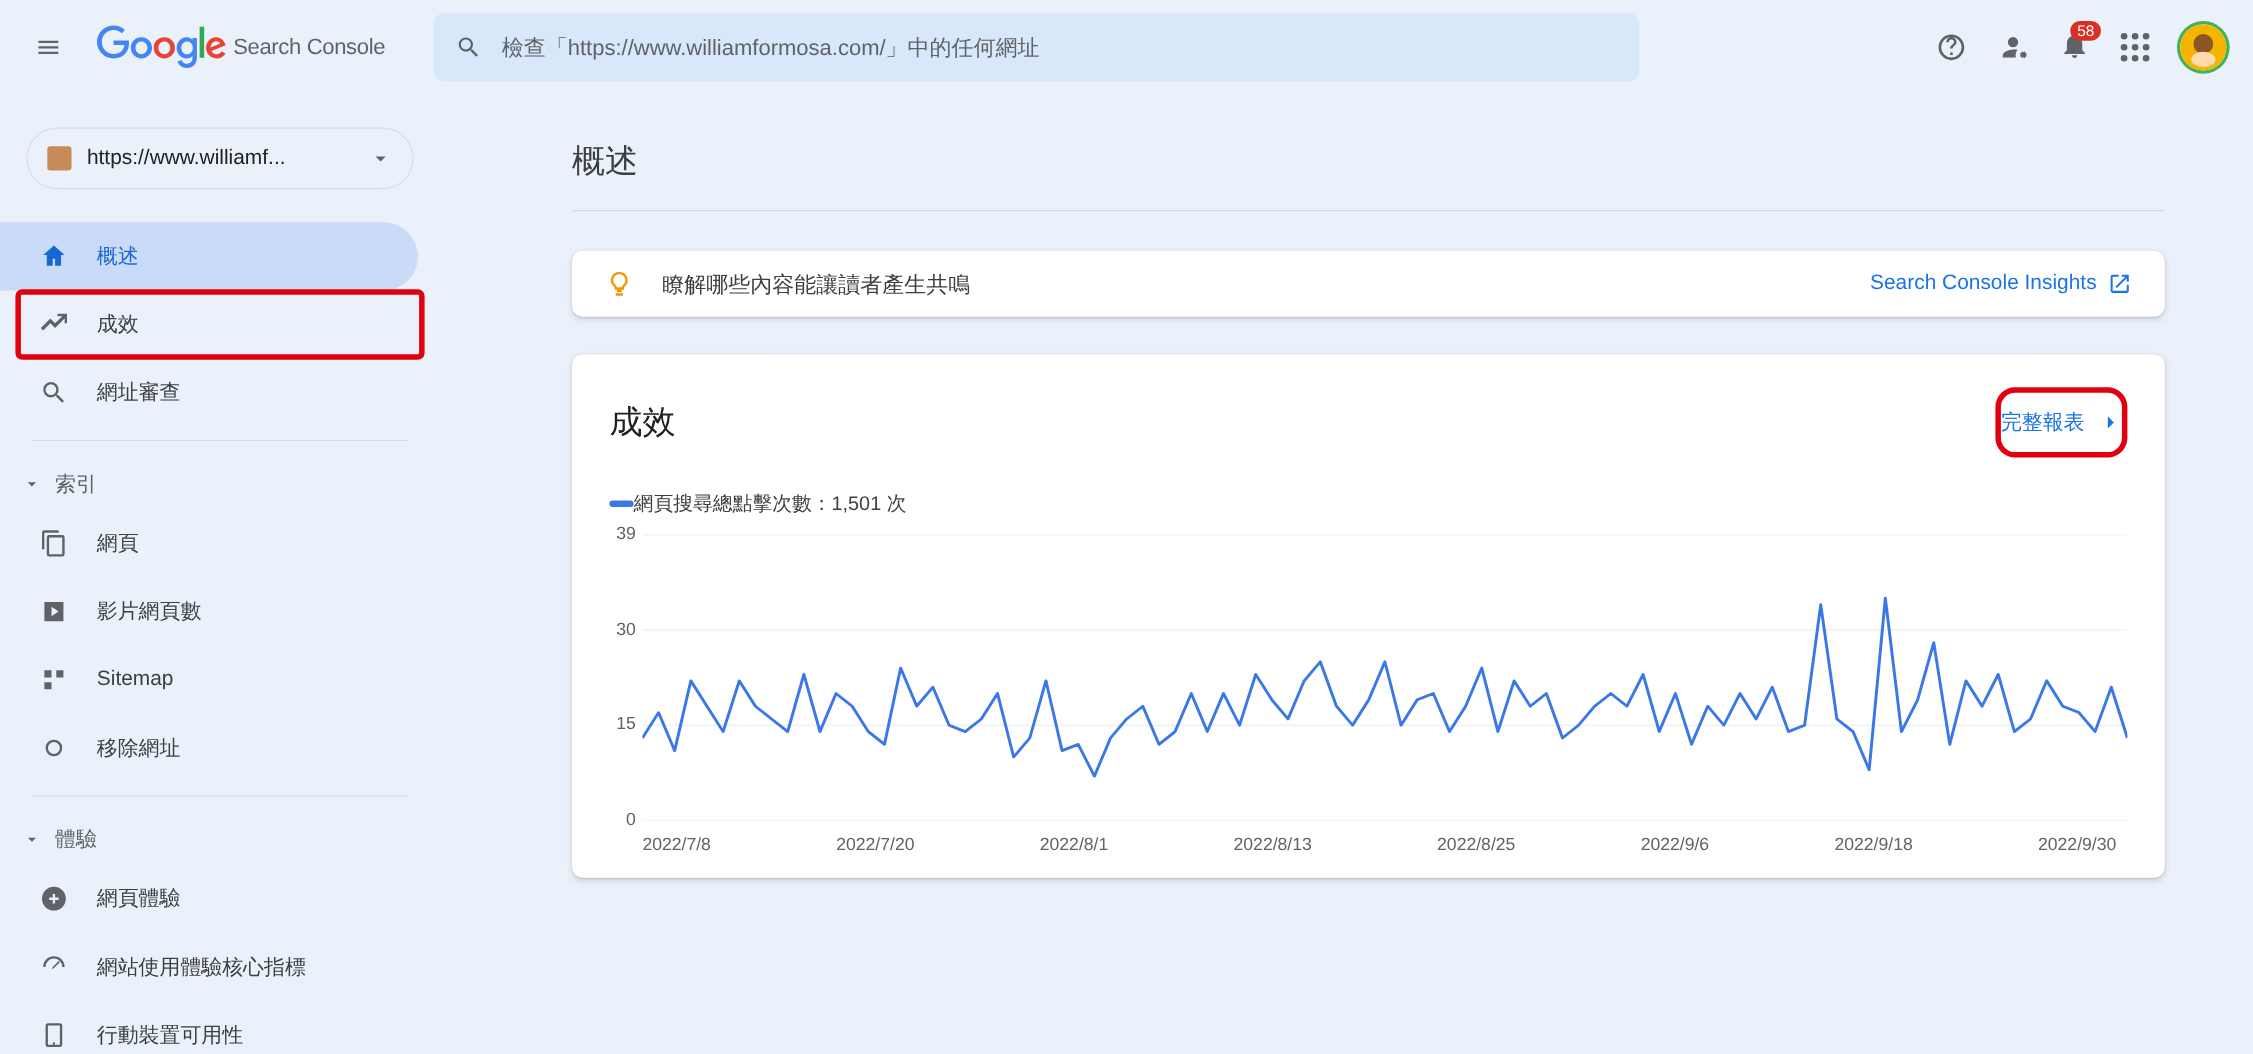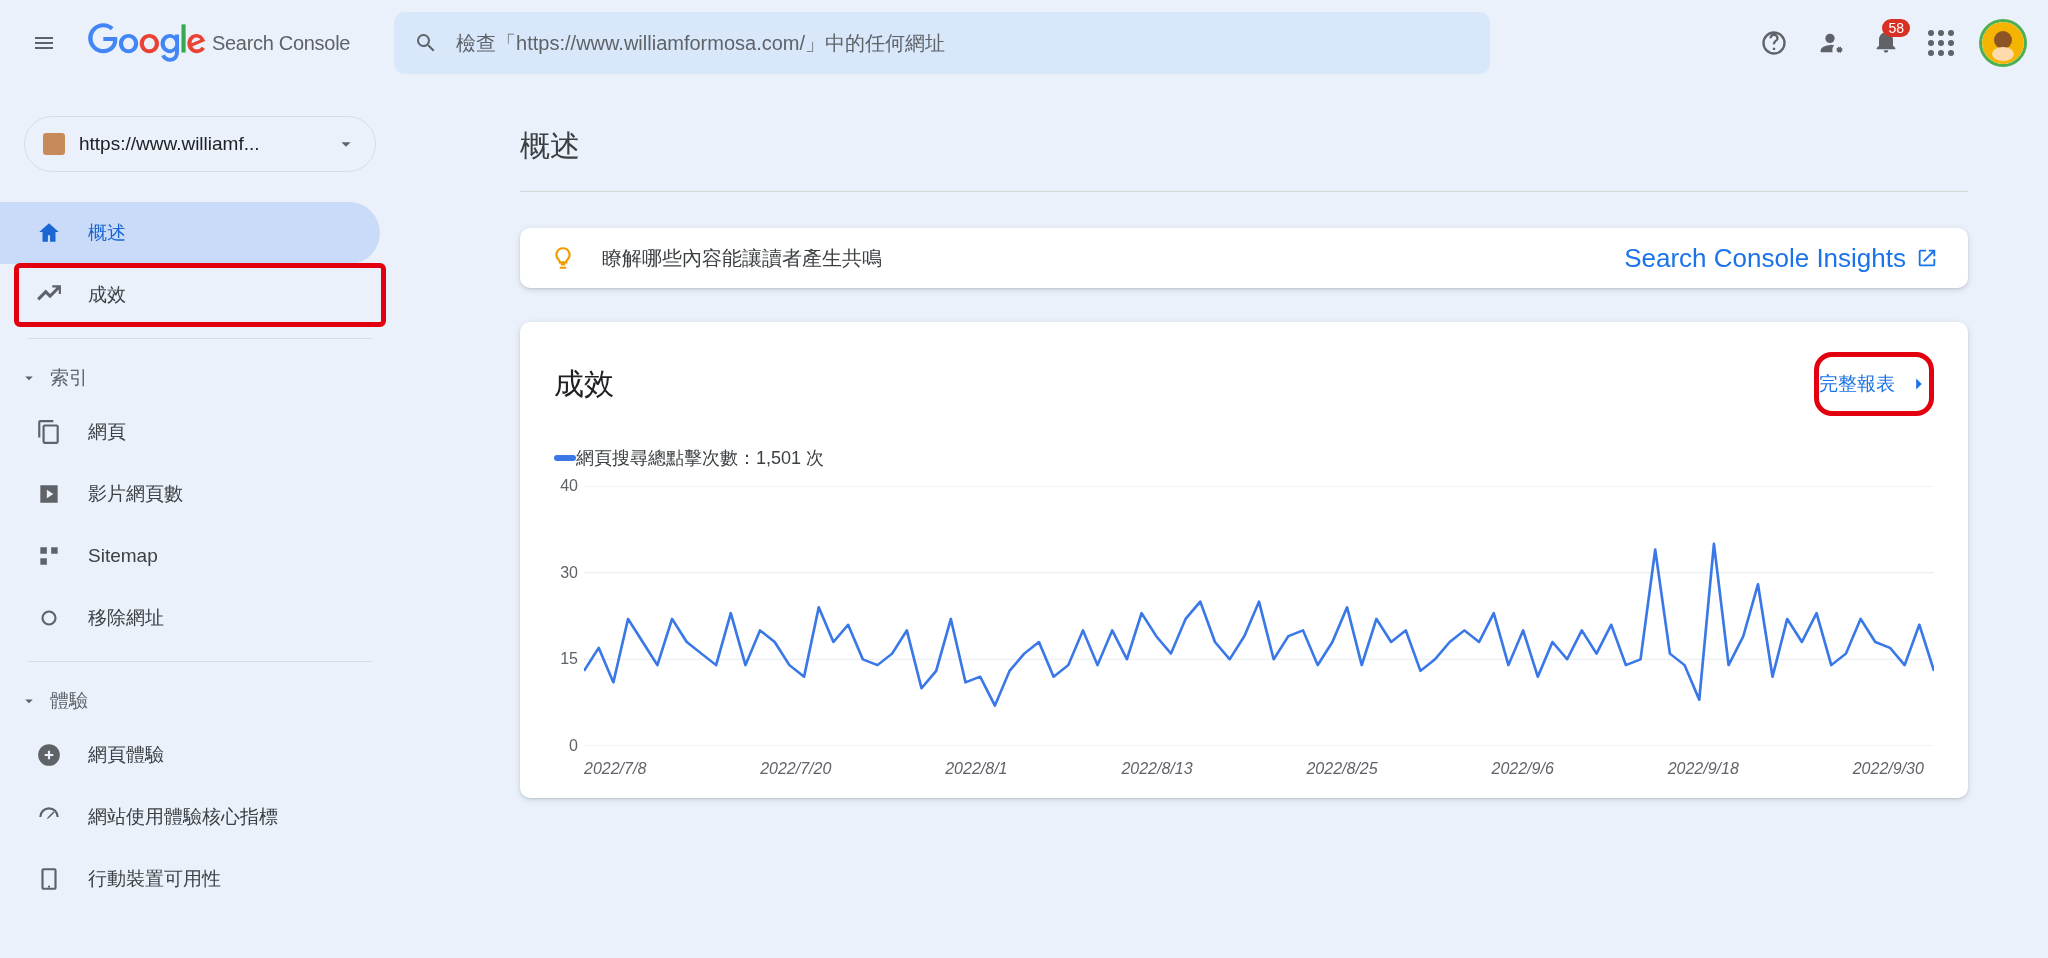--- a/index.html
+++ b/index.html
@@ -105,37 +105,37 @@
   .card{
     background:var(--card);border-radius:10px;box-shadow:var(--shadow);
     margin-bottom:34px;
   }
   .insights-card{
     display:flex;align-items:center;height:60px;
     padding:0 30px;gap:26px;
   }
   .bulb{width:26px;height:26px;}
   .insights-text{font-size:20px;color:#3c4043;}
-  .insights-link{margin-left:auto;color:#1a73e8;font-size:26px;font-weight:500;display:flex;align-items:center;gap:10px;cursor:pointer;}
+  .insights-link{margin-left:auto;color:#1a73e8;font-size:19px;font-weight:500;display:flex;align-items:center;gap:10px;cursor:pointer;}
   .insights-link svg{width:22px;height:22px;fill:#1a73e8;}
   .perf-card{padding:30px 34px 20px 34px;}
   .perf-head{display:flex;align-items:center;justify-content:space-between;margin-bottom:30px;}
   .perf-title{font-size:30px;color:#202124;}
   .full-report{
     display:flex;align-items:center;gap:12px;color:#1a73e8;font-size:19px;font-weight:500;
     padding:14px 0;border:5px solid var(--highlight);border-radius:18px;
     cursor:pointer;
   }
   .full-report svg{width:22px;height:22px;fill:#1a73e8;}
   .legend{display:flex;align-items:center;font-size:18px;color:#3c4043;margin-bottom:16px;}
   .legend .dash{width:22px;height:6px;border-radius:3px;background:var(--line);}
   .chart{position:relative;height:260px;margin:0 0 14px 30px;}
   .chart svg{width:100%;height:100%;display:block;}
   .y-tick{position:absolute;left:-6px;transform:translate(-100%,-50%);font-size:16px;color:#5f6368;}
-  .x-ticks{display:flex;justify-content:space-between;color:#5f6368;font-size:16px;margin-left:30px;padding-right:10px;font-style:italic;}
+  .x-ticks{display:flex;justify-content:space-between;color:#5f6368;font-size:16px;margin-left:30px;padding-right:10px;}
 </style>
 </head>
 <body>
 
 <div class="header">
   <svg class="hamburger" viewBox="0 0 24 24">
       <path d="M3 6h18v2H3zM3 11h18v2H3zM3 16h18v2H3z"></path>
     </svg>
   <div class="logo">
     <svg width="118" height="40" viewBox="0 0 272 92">
@@ -201,20 +201,26 @@
           <path d="M12 3l9 8h-3v9h-5v-6h-2v6H6v-9H3z"></path>
         </svg>
         <span>概述</span>
       </div>
       <div class="nav-item nav-red">
         <svg viewBox="0 0 24 24">
           <path d="M3 17l6-6 4 4 8-8v4h2V3h-8v2h4l-6 6-4-4-8 8z"></path>
         </svg>
         <span>成效</span>
       </div>
+      <div class="nav-item">
+        <svg viewBox="0 0 24 24">
+          <path d="M15.5 14h-.79l-.28-.27A6.5 6.5 0 109.5 16c1.61 0 3.09-.59 4.23-1.57l.27.28v.79l5 5L20.5 19zM5 9.5A4.5 4.5 0 119.5 14 4.5 4.5 0 015 9.5z"></path>
+        </svg>
+        <span>網址審查</span>
+      </div>
     </div>
   <div class="nav-divider"></div>
   <div class="nav-section">
     <svg viewBox="0 0 24 24">
         <path d="M7 10l5 5 5-5z"></path>
       </svg>
     <span>索引</span>
   </div>
   <div id="nav-index">
       <div class="nav-item">
@@ -301,21 +307,21 @@
     <div class="legend">
       <span class="dash"></span>
       <span>
         <span>網頁搜尋總點擊次數：</span><span>1,501</span><span> 次</span>
       </span>
     </div>
     <div class="chart" id="chart">
         <span class="y-tick" style="top: 100%;">0</span>
         <span class="y-tick" style="top: 66.6667%;">15</span>
         <span class="y-tick" style="top: 33.3333%;">30</span>
-        <span class="y-tick" style="top: 0%;">40</span>
+        <span class="y-tick" style="top: 0%;">39</span>
         <svg viewBox="0 0 1260 260" preserveAspectRatio="none">
           <line x1="0" y1="260" x2="1260" y2="260" stroke="#e8eaed" stroke-width="1"></line>
           <line x1="0" y1="173.33333333333334" x2="1260" y2="173.33333333333334" stroke="#e8eaed" stroke-width="1"></line>
           <line x1="0" y1="86.66666666666669" x2="1260" y2="86.66666666666669" stroke="#e8eaed" stroke-width="1"></line>
           <line x1="0" y1="0" x2="1260" y2="0" stroke="#e8eaed" stroke-width="1"></line>
           <path d="M0.0 184.9 L13.7 161.8 L27.4 196.4 L41.1 132.9 L54.8 156.0 L68.5 179.1 L82.2 132.9 L95.9 156.0 L109.6 167.6 L123.3 179.1 L137.0 127.1 L150.7 179.1 L164.3 144.4 L178.0 156.0 L191.7 179.1 L205.4 190.7 L219.1 121.3 L232.8 156.0 L246.5 138.7 L260.2 173.3 L273.9 179.1 L287.6 167.6 L301.3 144.4 L315.0 202.2 L328.7 184.9 L342.4 132.9 L356.1 196.4 L369.8 190.7 L383.5 219.6 L397.2 184.9 L410.9 167.6 L424.6 156.0 L438.3 190.7 L452.0 179.1 L465.7 144.4 L479.3 179.1 L493.0 144.4 L506.7 173.3 L520.4 127.1 L534.1 150.2 L547.8 167.6 L561.5 132.9 L575.2 115.6 L588.9 156.0 L602.6 173.3 L616.3 150.2 L630.0 115.6 L643.7 173.3 L657.4 150.2 L671.1 144.4 L684.8 179.1 L698.5 156.0 L712.2 121.3 L725.9 179.1 L739.6 132.9 L753.3 156.0 L767.0 144.4 L780.7 184.9 L794.3 173.3 L808.0 156.0 L821.7 144.4 L835.4 156.0 L849.1 127.1 L862.8 179.1 L876.5 144.4 L890.2 190.7 L903.9 156.0 L917.6 173.3 L931.3 144.4 L945.0 167.6 L958.7 138.7 L972.4 179.1 L986.1 173.3 L999.8 63.6 L1013.5 167.6 L1027.2 179.1 L1040.9 213.8 L1054.6 57.8 L1068.3 179.1 L1082.0 150.2 L1095.7 98.2 L1109.3 190.7 L1123.0 132.9 L1136.7 156.0 L1150.4 127.1 L1164.1 179.1 L1177.8 167.6 L1191.5 132.9 L1205.2 156.0 L1218.9 161.8 L1232.6 179.1 L1246.3 138.7 L1260.0 184.9 " fill="none" stroke="#3b78e7" stroke-width="2.5" stroke-linejoin="round"></path>
         </svg>
       </div>
     <div class="x-ticks" id="xticks">
         <span>2022/7/8</span>

